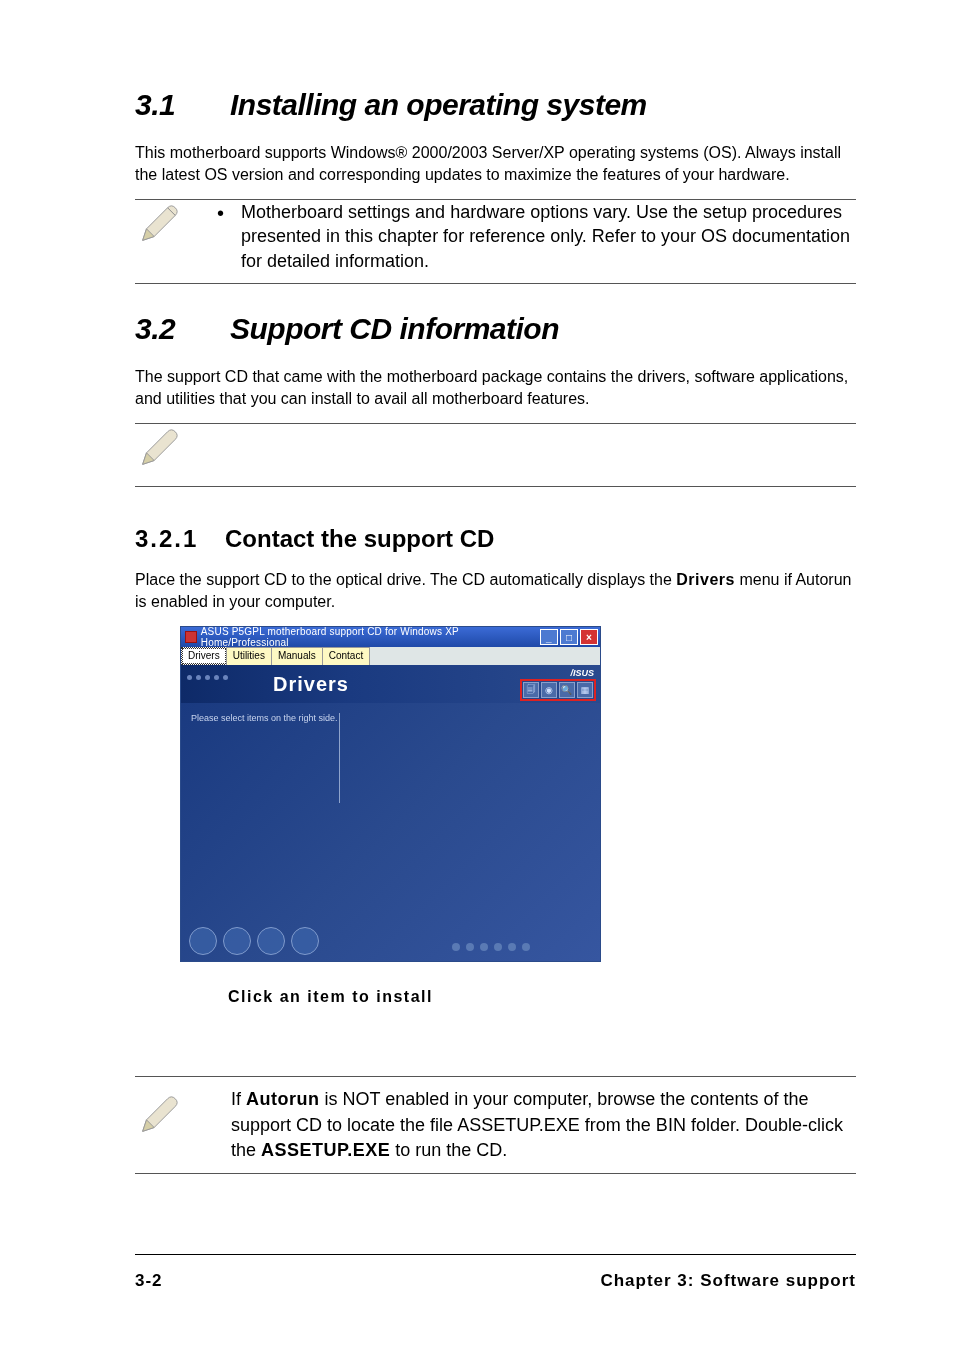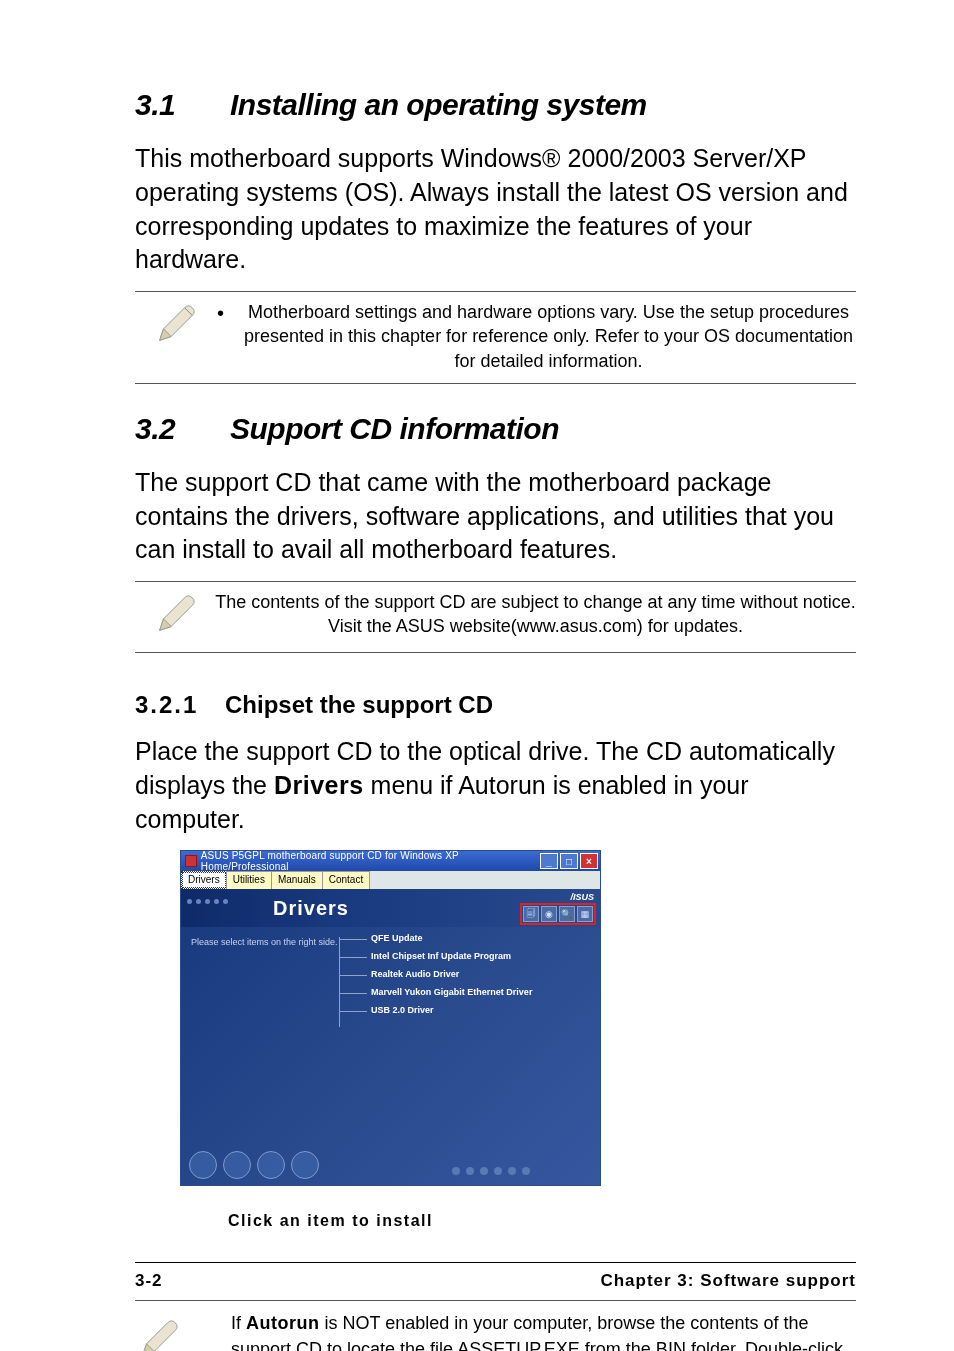--- a/index.html
+++ b/index.html
@@ -14,31 +14,30 @@
   }
   .h1 {
     font-size: 30px;
     font-weight: 900;
     margin-bottom: 20px;
     letter-spacing: -0.5px;
     font-style: italic;
   }
   .h1 .num { display:inline-block; width: 95px; }
   .body-text {
-    font-size: 25px;
+    font-size: 16px;
     line-height: 1.35;
     margin-bottom: 14px;
   }
   .note-block {
     display: flex;
     border-top: 1px solid #555;
     border-bottom: 1px solid #555;
-    padding: 8px 0 10px 0;
+    padding: 0 0 10px 0;
     margin: 4px 0 28px 0;
-    text-align: center;
   }
   .note-icon-col {
     width: 80px;
     flex-shrink: 0;
     padding-top: 2px;
   }
   .note-text-col {
     flex: 1;
     font-size: 18px;
     line-height: 1.35;
@@ -133,21 +132,21 @@
     border-bottom:1px solid #555;
     display:flex;
     padding: 10px 0;
   }
   .final-note .note-icon-col{ width:96px; padding-top:6px;}
   .final-note .note-text-col{ font-size:18px; line-height:1.4;}
   .footer {
     position:absolute; bottom:60px; left:135px; right:98px;
     display:flex; justify-content:space-between;
     font-size:17px; font-weight:900; letter-spacing:1px;
-    border-top:1px solid #000; padding-top:8px;
+    border-top:1px solid #000; padding-top:16px;
   }
 </style>
 </head>
 <body>
 
 <h1 class="h1">
   <span class="num">3.1</span><span>Installing an operating system</span>
 </h1>
 <p class="body-text">This motherboard supports Windows® 2000/2003 Server/XP operating systems (OS). Always install the latest OS version and corresponding updates to maximize the features of your hardware.</p>
 
@@ -175,25 +174,24 @@
 
 <div class="note-block">
   <div class="note-icon-col">
     <span class="pencil-icon">
       <svg viewBox="0 0 48 48">
           <path d="M8 40 L12 28 L34 6 Q38 2 42 6 Q46 10 42 14 L20 36 Z" fill="#e9e3d0" stroke="#999" stroke-width="1"></path>
           <path d="M8 40 L12 28 L20 36 Z" fill="#d6cfa8" stroke="#999"></path>
         </svg>
     </span>
   </div>
-  <div class="note-text-col">The contents of the support CD are subject to change at any time without notice. Visit the ASUS website(www.asus.com) for updates.</div>
 </div>
 
 <h2 class="h2">
-  <span class="num">3.2.1</span><span>Chipset the support CD</span>
+  <span class="num">3.2.1</span><span>Contact the support CD</span>
 </h2>
 <p class="body-text">
   <span>Place the support CD to the optical drive. The CD automatically displays the </span><span class="bold-inline">Drivers</span><span> menu if Autorun is enabled in your computer.</span>
 </p>
 
 <div class="shot-row">
   <div class="window">
     <div class="titlebar">
       <span class="title-icon"></span>
       <span>ASUS P5GPL motherboard support CD for Windows XP Home/Professional</span>
@@ -222,27 +220,20 @@
       <div class="icon-row">
         <span class="ic">🗐</span>
         <span class="ic">◉</span>
         <span class="ic">🔍</span>
         <span class="ic">▦</span>
       </div>
     </div>
     <div class="main-area">
       <div class="left-hint">Please select items on the right side.</div>
       <div class="driver-vert"></div>
-      <div class="driver-list">
-        <div>QFE Update</div>
-        <div>Intel Chipset Inf Update Program</div>
-        <div>Realtek Audio Driver</div>
-        <div>Marvell Yukon Gigabit Ethernet Driver</div>
-        <div>USB 2.0 Driver</div>
-      </div>
       <div class="bottom-icons">
         <span class="bi"></span>
         <span class="bi"></span>
         <span class="bi"></span>
         <span class="bi"></span>
       </div>
       <div class="bottom-dots">
           <span></span>
           <span></span>
           <span></span>

